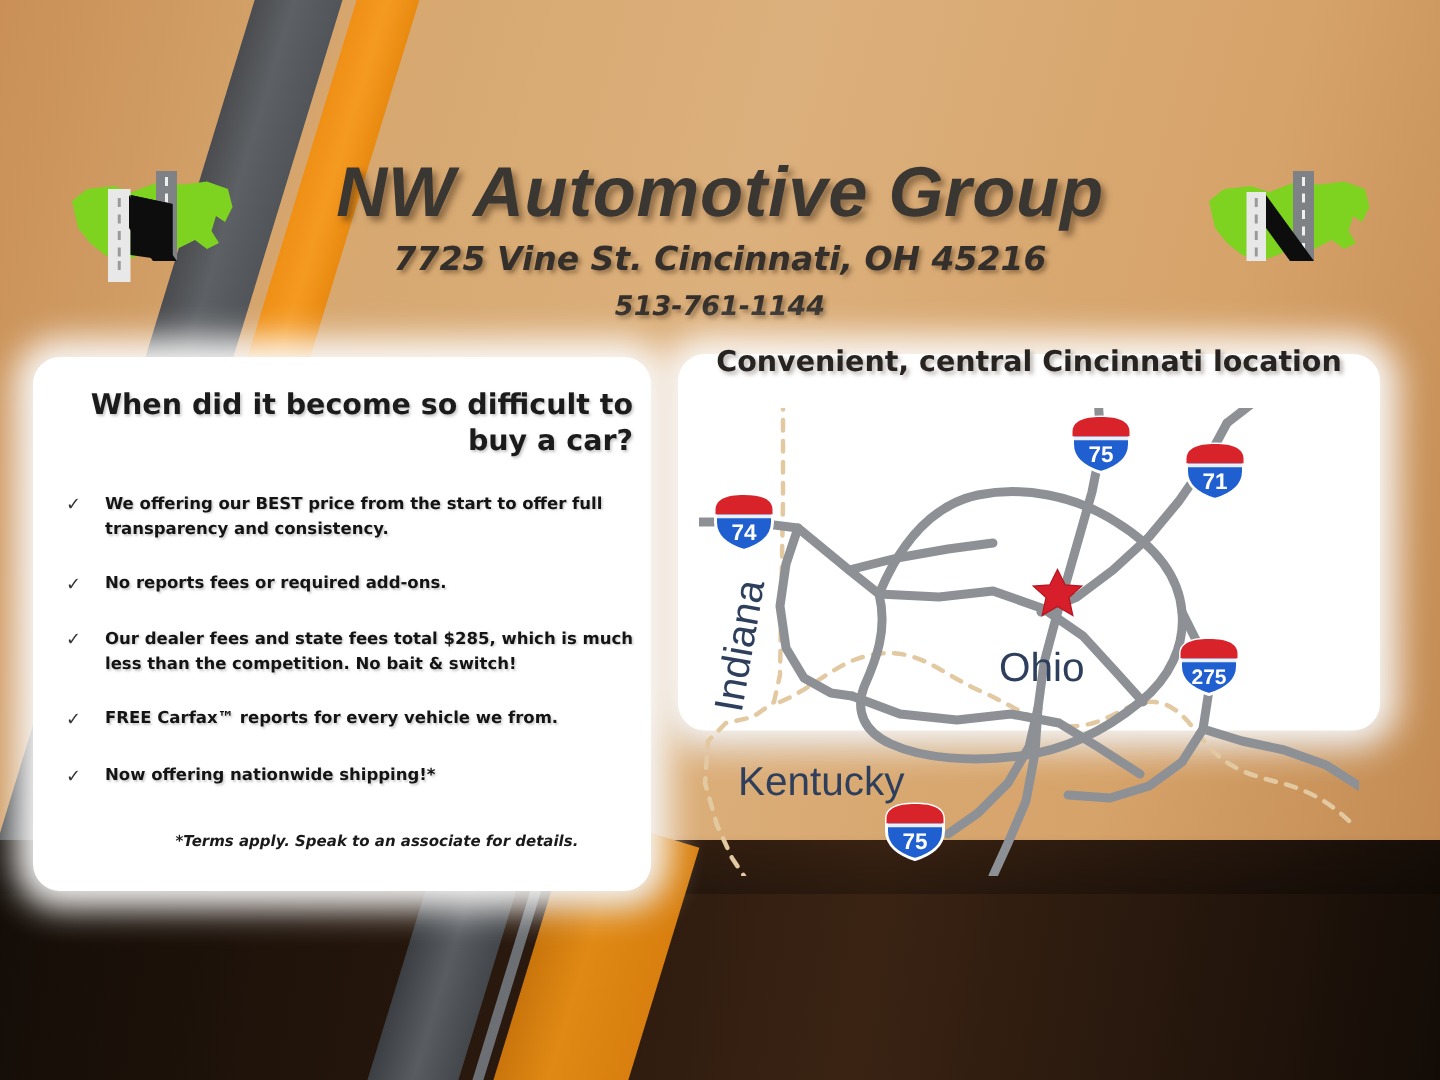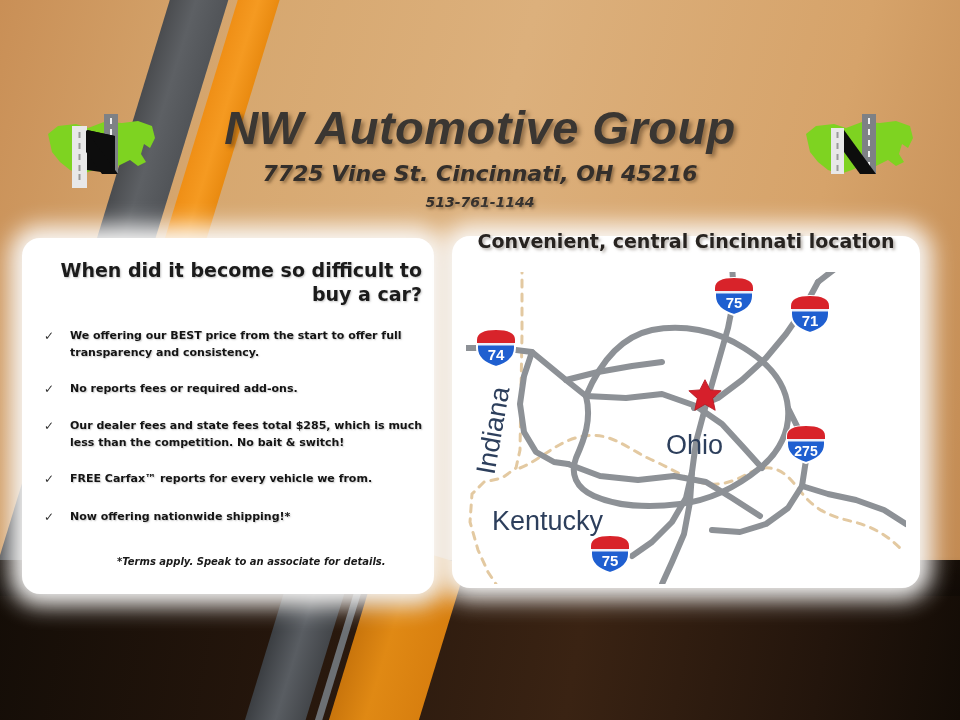--- a/index.html
+++ b/index.html
@@ -73,34 +73,34 @@
   .company-addr{
     font-family:"DejaVu Sans", sans-serif;
     font-style:italic;font-weight:bold;
     font-size:22px;color:#342f2b;
     text-shadow:2px 2px 3px rgba(80,55,30,0.5);
     margin-top:10px;
   }
   .company-phone{
     font-family:"DejaVu Sans", sans-serif;
     font-style:italic;font-weight:bold;
-    font-size:14px;color:#342f2b;
+    font-size:18px;color:#342f2b;
     text-shadow:2px 2px 3px rgba(80,55,30,0.5);
     margin-top:8px;
   }
 
   
   .card{
     position:absolute;background:#ffffff;
     border-radius:18px;
     box-shadow:0 0 22px 12px rgba(255,255,255,0.95),
                0 6px 18px rgba(40,25,10,0.35);
   }
   .card-left{left:22px;top:238px;width:412px;height:356px;}
-  .card-right{left:452px;top:236px;width:468px;height:352px;}
+  .card-right{left:452px;top:236px;width:468px;height:251px;}
 
   
   .pitch-title{
     position:absolute;left:22px;top:20px;width:378px;
     font-family:"DejaVu Sans", sans-serif;
     font-weight:bold;font-size:19px;color:#1b1b1b;
     line-height:1.28;
     text-shadow:1px 1px 2px rgba(150,150,150,0.55);
     text-align:right;
   }

